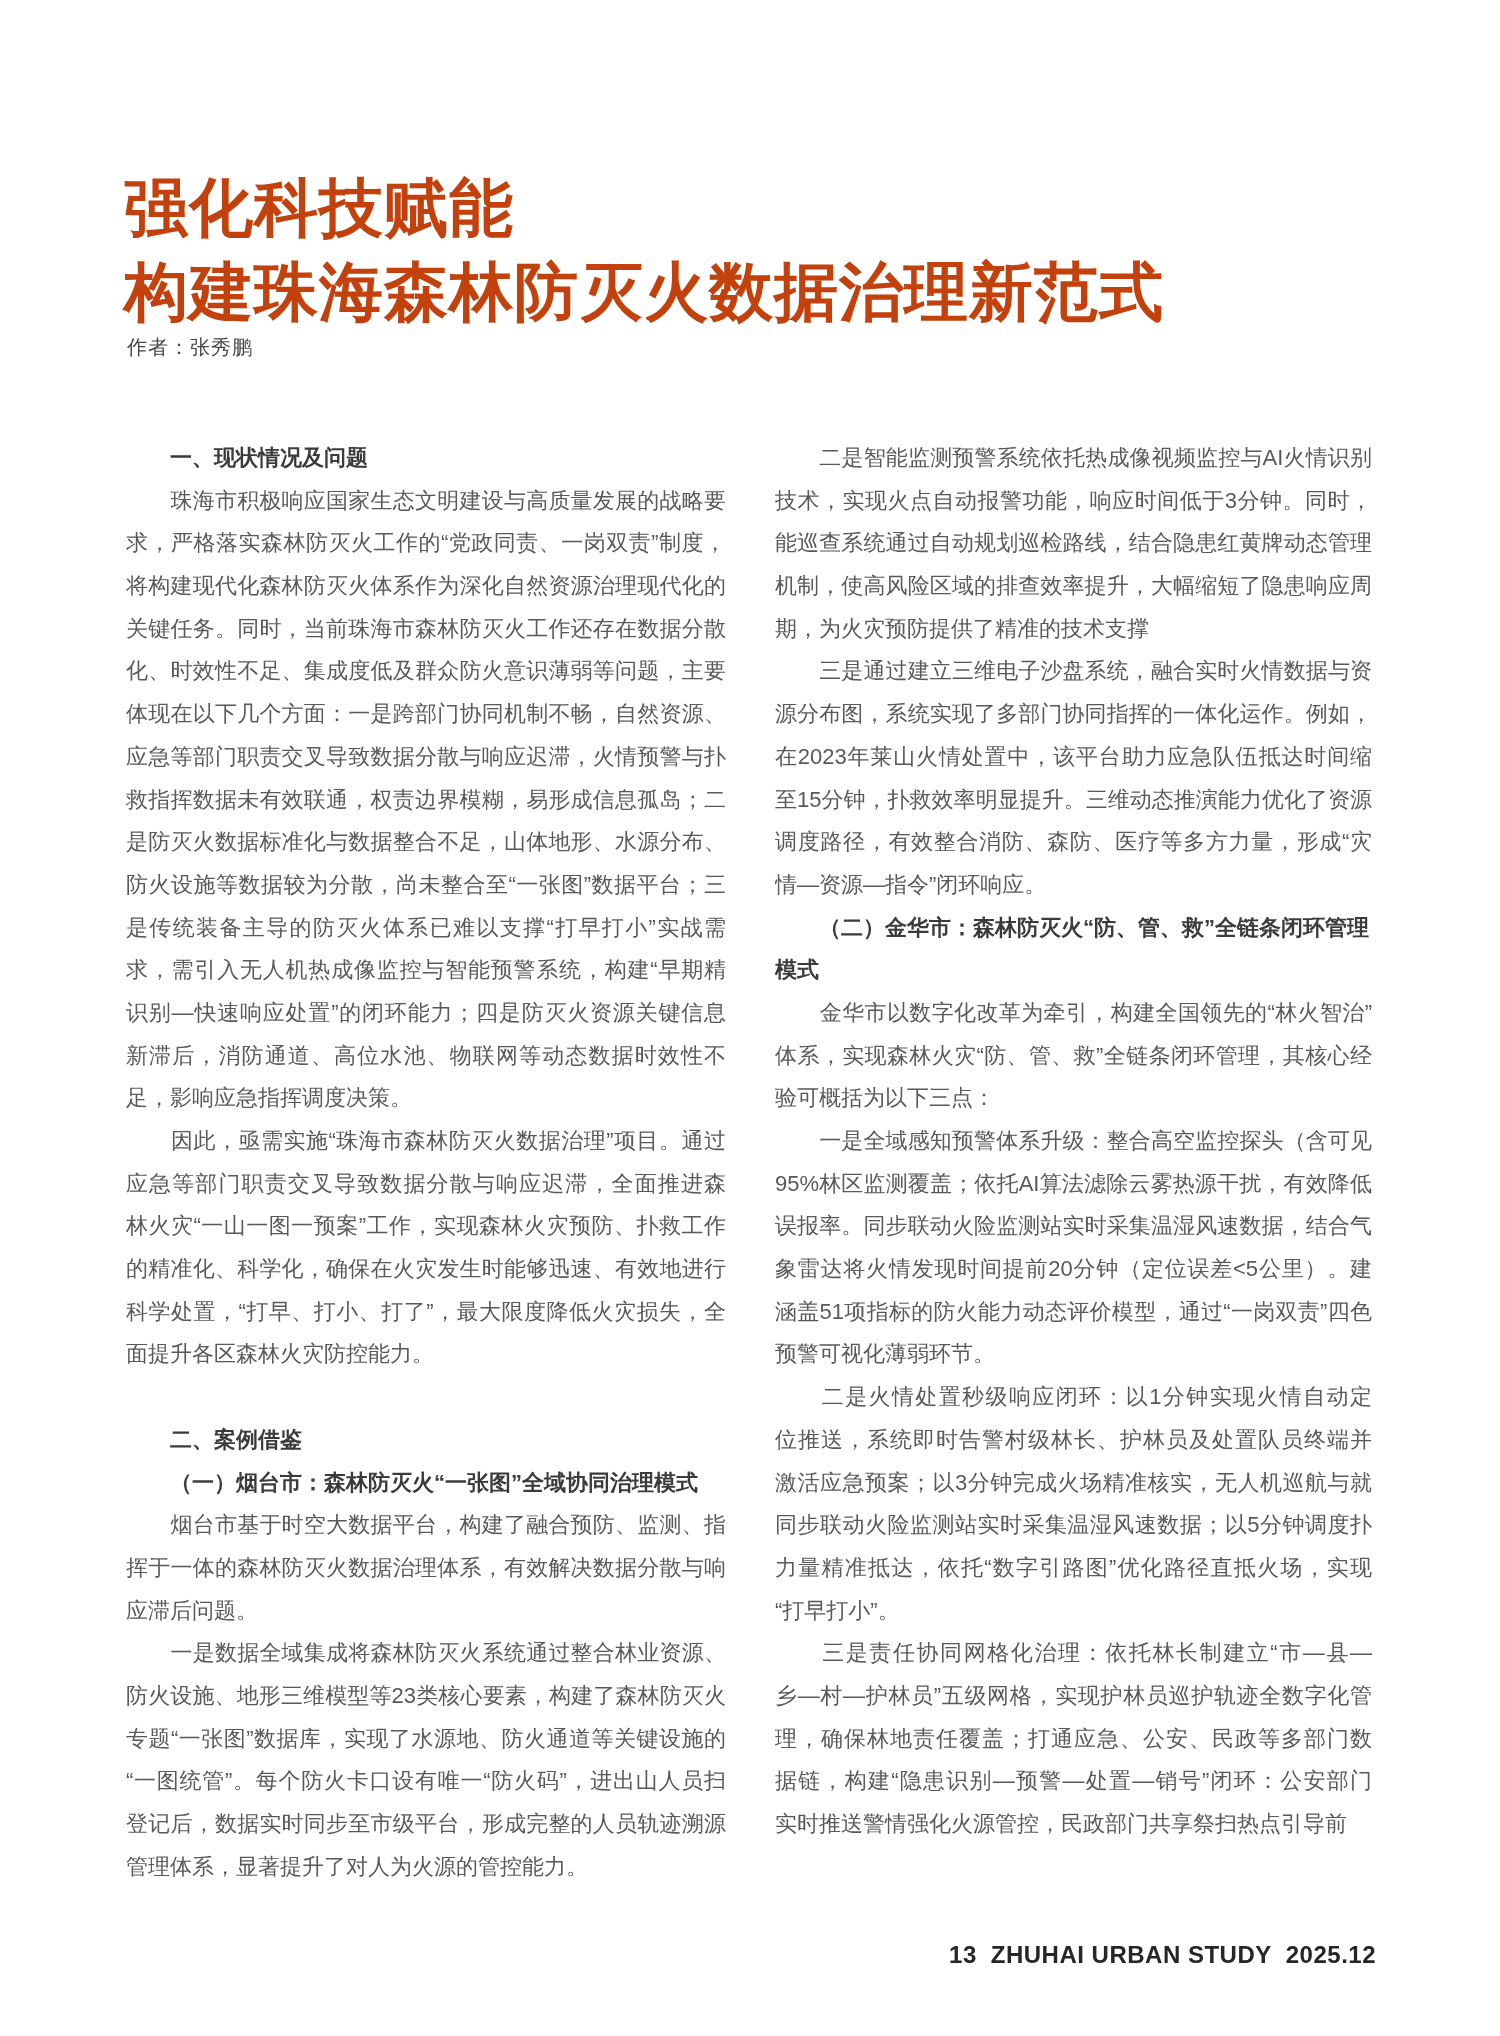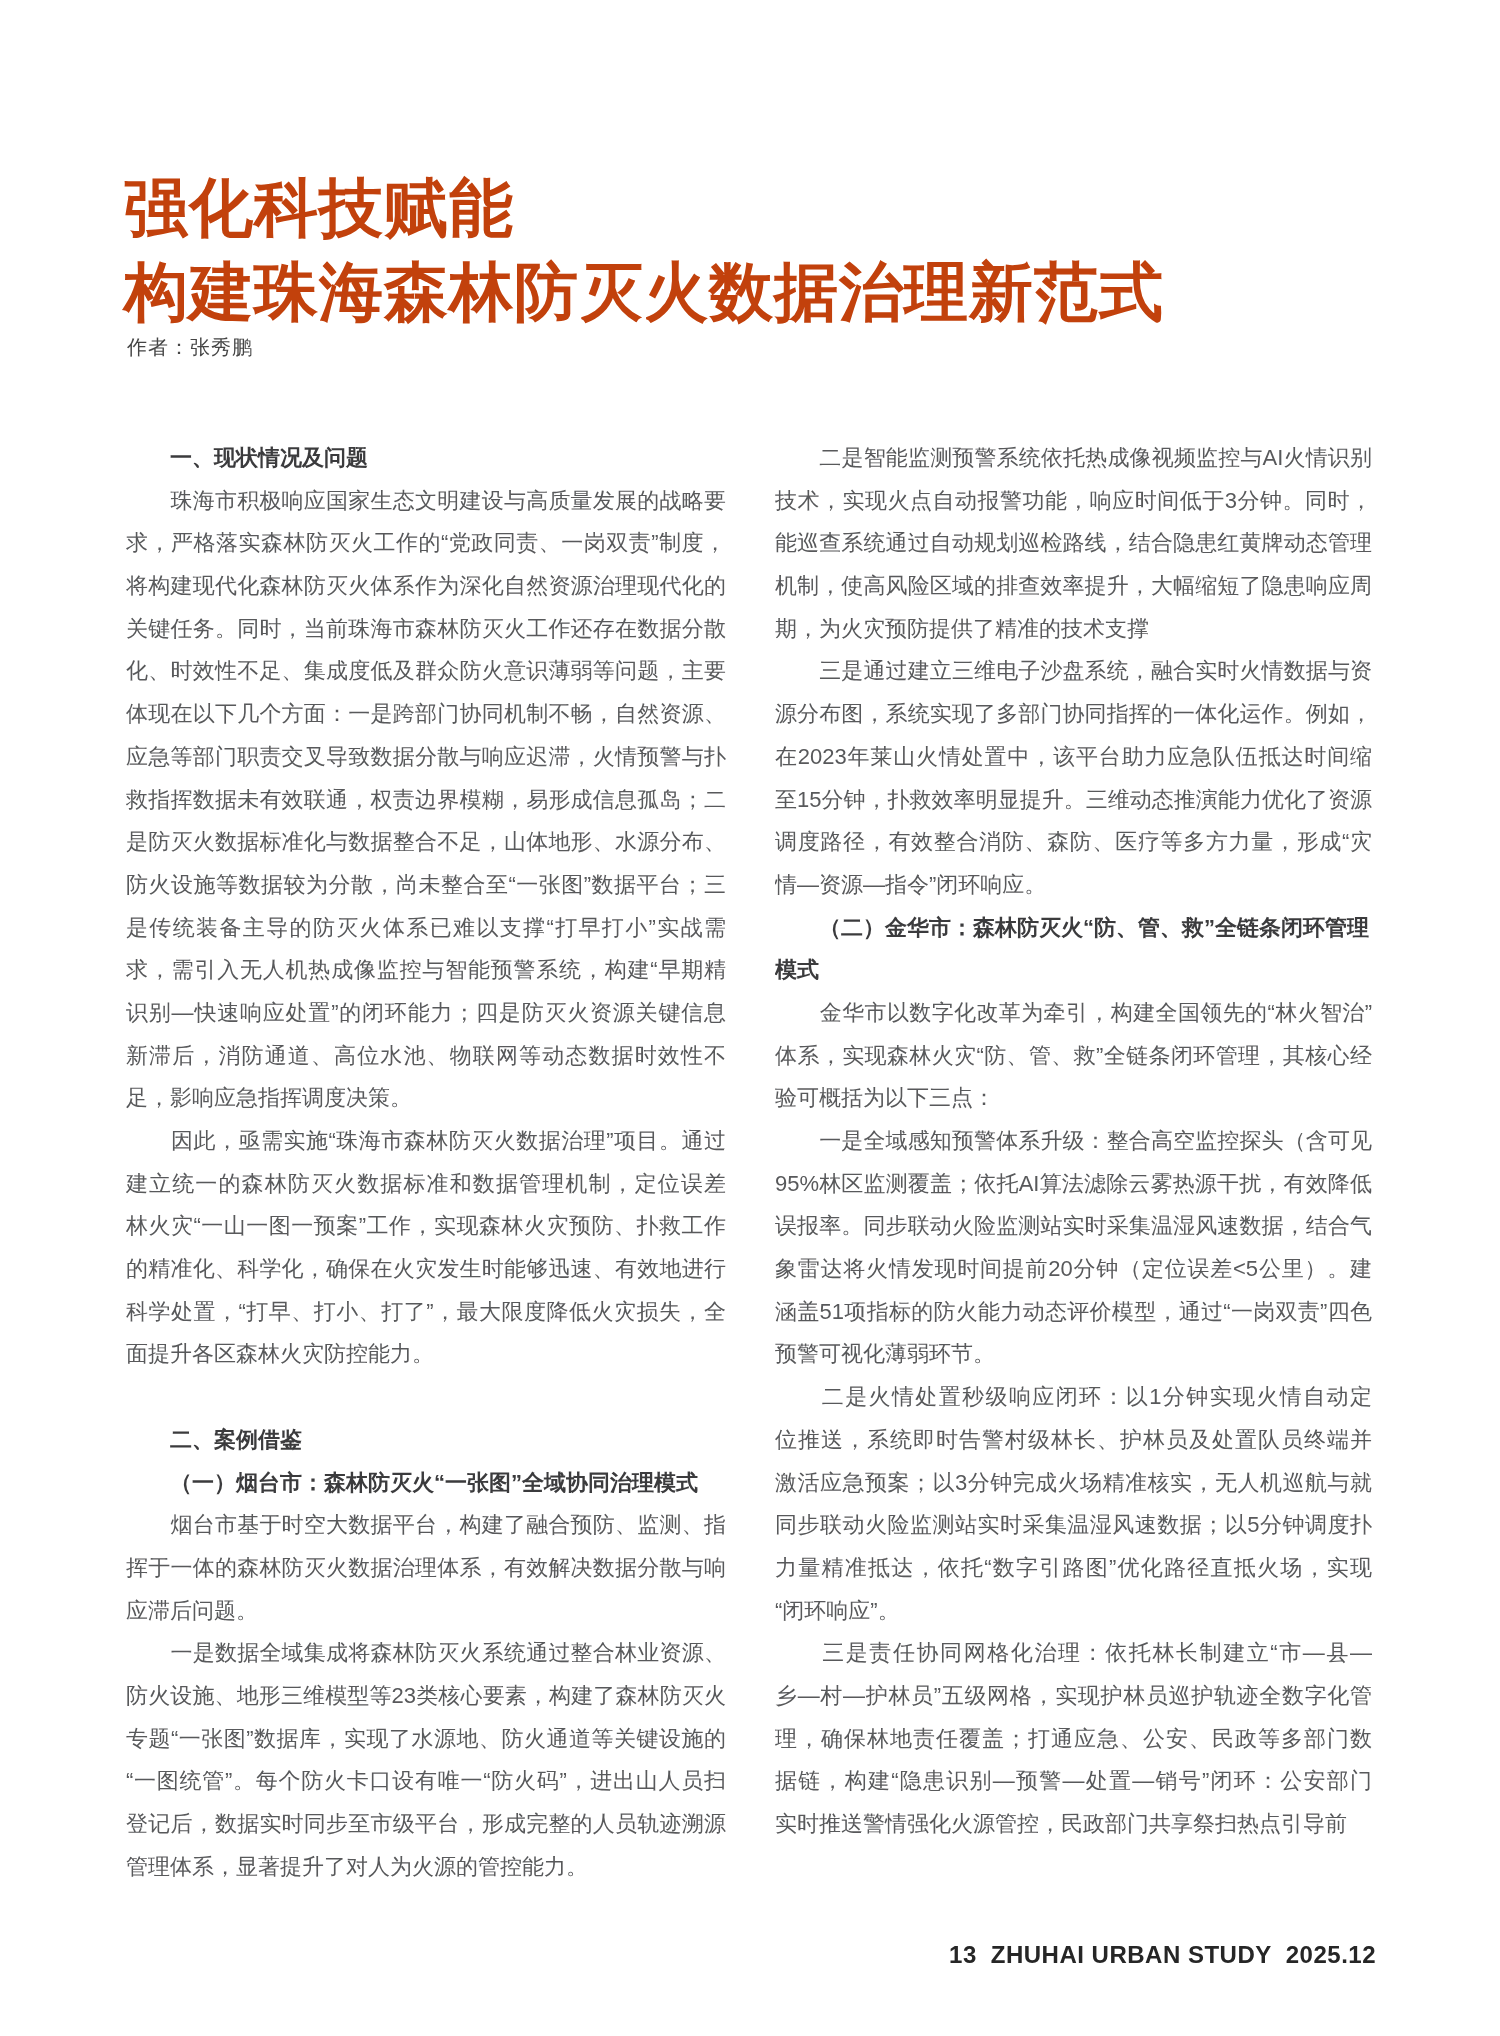--- a/index.html
+++ b/index.html
@@ -82,21 +82,21 @@
         <div class="line">是防灭火数据标准化与数据整合不足，山体地形、水源分布、</div>
         <div class="line">防火设施等数据较为分散，尚未整合至“一张图”数据平台；三</div>
         <div class="line">是传统装备主导的防灭火体系已难以支撑“打早打小”实战需</div>
         <div class="line">求，需引入无人机热成像监控与智能预警系统，构建“早期精准</div>
         <div class="line">识别—快速响应处置”的闭环能力；四是防灭火资源关键信息更</div>
         <div class="line">新滞后，消防通道、高位水池、物联网等动态数据时效性不</div>
         <div class="line last">足，影响应急指挥调度决策。</div>
       </div>
       <div class="block para">
         <div class="line">　　因此，亟需实施“珠海市森林防灭火数据治理”项目。通过</div>
-        <div class="line">建立统一的森林防灭火数据标准和数据管理机制，定位误差</div>
+        <div class="line">应急等部门职责交叉导致数据分散与响应迟滞，全面推进森</div>
         <div class="line">林火灾“一山一图一预案”工作，实现森林火灾预防、扑救工作</div>
         <div class="line">的精准化、科学化，确保在火灾发生时能够迅速、有效地进行</div>
         <div class="line">科学处置，“打早、打小、打了”，最大限度降低火灾损失，全</div>
         <div class="line last">面提升各区森林火灾防控能力。</div>
       </div>
       <div class="spacer"></div>
       <div class="block heading">
         <div class="line last">　　二、案例借鉴</div>
       </div>
       <div class="block heading">
@@ -148,21 +148,21 @@
         <div class="line">象雷达将火情发现时间提前20分钟（定位误差&lt;5公里）。建立</div>
         <div class="line">涵盖51项指标的防火能力动态评价模型，通过“一岗双责”四色</div>
         <div class="line last">预警可视化薄弱环节。</div>
       </div>
       <div class="block para">
         <div class="line">　　二是火情处置秒级响应闭环：以1分钟实现火情自动定</div>
         <div class="line">位推送，系统即时告警村级林长、护林员及处置队员终端并</div>
         <div class="line">激活应急预案；以3分钟完成火场精准核实，无人机巡航与就</div>
         <div class="line">同步联动火险监测站实时采集温湿风速数据；以5分钟调度扑救</div>
         <div class="line">力量精准抵达，依托“数字引路图”优化路径直抵火场，实现</div>
-        <div class="line last">“闭环响应”。</div>
+        <div class="line last">“打早打小”。</div>
       </div>
       <div class="block para">
         <div class="line">　　三是责任协同网格化治理：依托林长制建立“市—县—</div>
         <div class="line">乡—村—护林员”五级网格，实现护林员巡护轨迹全数字化管</div>
         <div class="line">理，确保林地责任覆盖；打通应急、公安、民政等多部门数</div>
         <div class="line">据链，构建“隐患识别—预警—处置—销号”闭环：公安部门</div>
         <div class="line last">实时推送警情强化火源管控，民政部门共享祭扫热点引导前</div>
       </div>
     </div>
 

